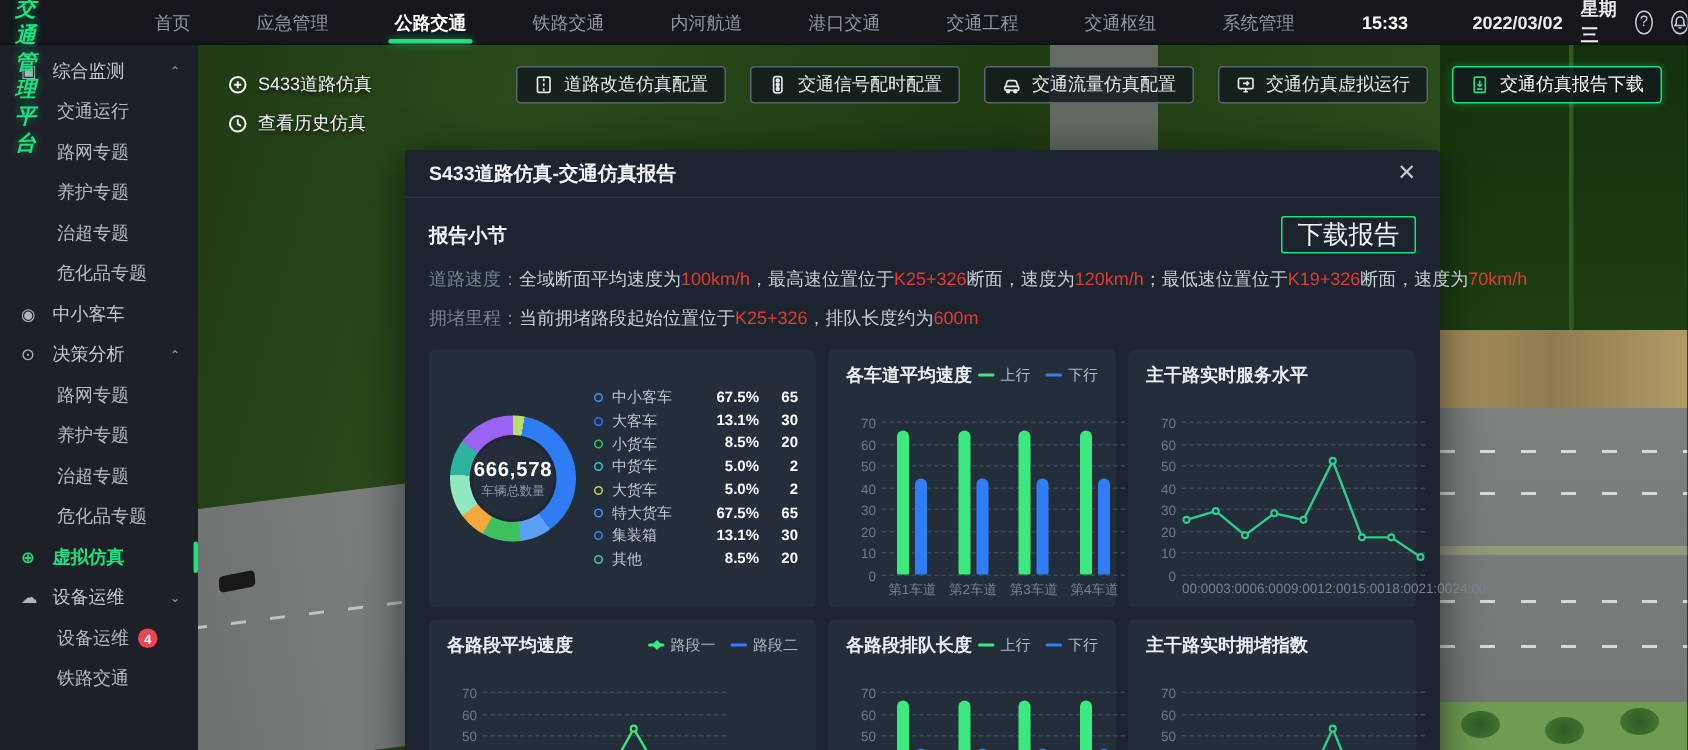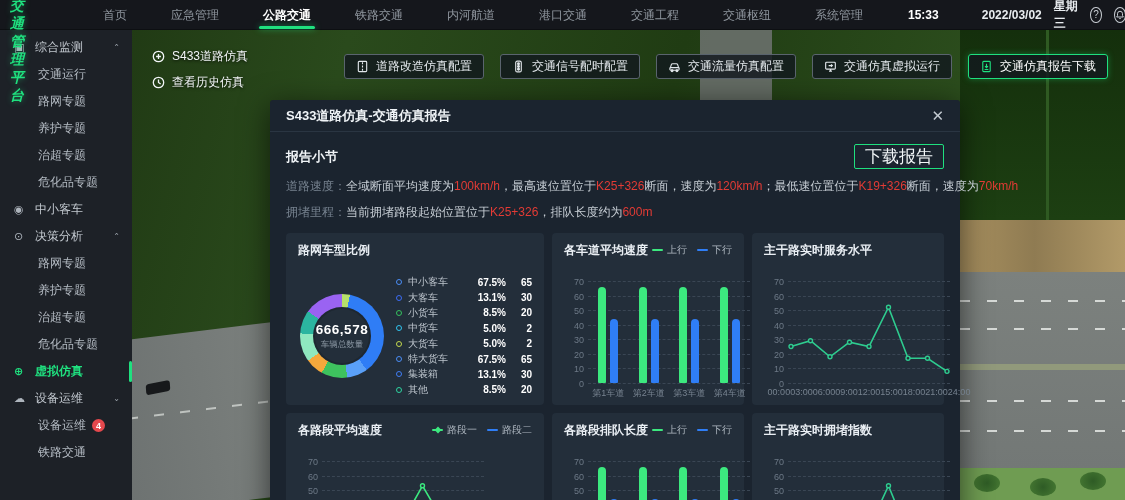--- a/index.html
+++ b/index.html
@@ -57,21 +57,21 @@
   .badge { margin-left:6px; min-width:13px; height:13px; border-radius:7px; background:#e5484d; color:#fff;
     font-size:9px; display:inline-flex; align-items:center; justify-content:center; padding:0 3px; font-weight:bold; }
 
   
   .overlay-left { position:absolute; left:152px; top:48px; z-index:12; display:flex; flex-direction:column; gap:9px; }
   .ov-item { display:flex; align-items:center; gap:7px; color:#f2f5f7; font-size:12px; cursor:pointer;
     text-shadow:0 1px 3px rgba(0,0,0,.8); }
   .ov-item svg { width:13px; height:13px; }
 
   
-  .toolbar { position:absolute; left:344px; top:54px; z-index:12; display:flex; gap:16px; }
+  .toolbar { position:absolute; left:344px; top:44px; z-index:12; display:flex; gap:16px; }
   .tb-btn { display:flex; align-items:center; gap:7px; height:25px; padding:0 11px; background:rgba(18,25,31,.82);
     border:1px solid #5a646e; border-radius:3px; color:#e3e8ec; font-size:12px; cursor:pointer; white-space:nowrap; }
   .tb-btn svg { width:13px; height:13px; }
   .tb-btn.active { border-color:#1fe07f; color:#fff; box-shadow:0 0 6px rgba(31,224,127,.35); }
   .tb-btn.active svg { stroke:#1fe07f !important; }
 
   
   .modal { position:absolute; left:270px; top:100px; width:690px; height:520px; background:#1b242f;
     z-index:20; border-radius:3px; box-shadow:0 6px 30px rgba(0,0,0,.6); }
   .modal-header { display:flex; align-items:center; height:32px; padding:0 16px; border-bottom:1px solid #2a3542; }
@@ -92,21 +92,21 @@
   .chart-legend { position:absolute; top:10px; right:12px; display:flex; gap:10px; }
   .lg-item { display:flex; align-items:center; gap:4px; font-size:10px; color:#aeb7c0; }
   .lg-mark { width:11px; height:2px; border-radius:1px; position:relative; }
   .lg-mark.diamond::after { content:""; position:absolute; left:3px; top:-2.5px; width:6px; height:6px; transform:rotate(45deg) scale(.8); background:inherit; }
   .chart-body { position:relative; margin-top:8px; height:138px; }
   .plot { position:absolute; left:24px; top:14px; width:162px; height:102px; }
   .gridline { position:absolute; left:0; width:100%; height:0; border-top:1px dashed #3a4654; }
   .ylab { position:absolute; left:-24px; width:20px; text-align:right; font-size:9px; color:#6d7987; transform:translateY(-4px); }
   .xlabels { position:absolute; left:24px; top:120px; width:162px; display:flex; }
   .xlabels span { flex:1; text-align:center; font-size:9px; color:#76828f; white-space:nowrap; }
-  .xlabels.times { justify-content:center; }
+  .xlabels.times { justify-content:flex-start; }
   .xlabels.times span { flex:none; }
   .bars { position:absolute; left:0; bottom:0; width:100%; height:100%; display:flex; }
   .bar-group { flex:1; display:flex; align-items:flex-end; justify-content:center; gap:4px; }
   .bar { width:8px; border-radius:4px 4px 1px 1px; }
   .plot svg { position:absolute; left:0; top:0; overflow:visible; }
 
   
   .donut-wrap { display:flex; align-items:center; height:100%; }
   .donut { position:relative; width:84px; height:84px; margin-left:2px; flex:none; }
   .ring { position:absolute; inset:0; border-radius:50%; }
@@ -323,21 +323,20 @@
       <span class="section-title">报告小节</span>
       <button class="dl-btn">下载报告</button>
     </div>
     <div id="summary">
         <div class="sum-line"><span class="sum-label">道路速度：</span><span>全域断面平均速度为</span><span class="sum-hl">100km/h</span><span>，最高速位置位于</span><span class="sum-hl">K25+326</span><span>断面，速度为</span><span class="sum-hl">120km/h</span><span>；最低速位置位于</span><span class="sum-hl">K19+326</span><span>断面，速度为</span><span class="sum-hl">70km/h</span></div>
         <div class="sum-line"><span class="sum-label">拥堵里程：</span><span>当前拥堵路段起始位置位于</span><span class="sum-hl">K25+326</span><span>，排队长度约为</span><span class="sum-hl">600m</span></div>
       </div>
 
     <div class="charts">
       <div class="chart-card">
-        <div class="chart-title">路网车型比例</div>
         <div class="chart-body">
             <div class="donut-wrap">
               <div class="donut">
                 <div class="ring" style="background: conic-gradient(rgb(183, 224, 106) 0%, rgb(183, 224, 106) 3%, rgb(47, 125, 246) 3%, rgb(47, 125, 246) 40%, rgb(90, 160, 248) 40%, rgb(90, 160, 248) 48%, rgb(62, 194, 94) 48%, rgb(62, 194, 94) 58%, rgb(245, 168, 60) 58%, rgb(245, 168, 60) 65%, rgb(143, 232, 192) 65%, rgb(143, 232, 192) 76%, rgb(43, 181, 160) 76%, rgb(43, 181, 160) 85%, rgb(154, 99, 242) 85%, rgb(154, 99, 242) 100%);"></div>
                 <div class="hole"></div>
                 <div class="donut-center">
                   <div class="donut-val">666,578</div>
                   <div class="donut-lab">车辆总数量</div>
                 </div>
               </div>

